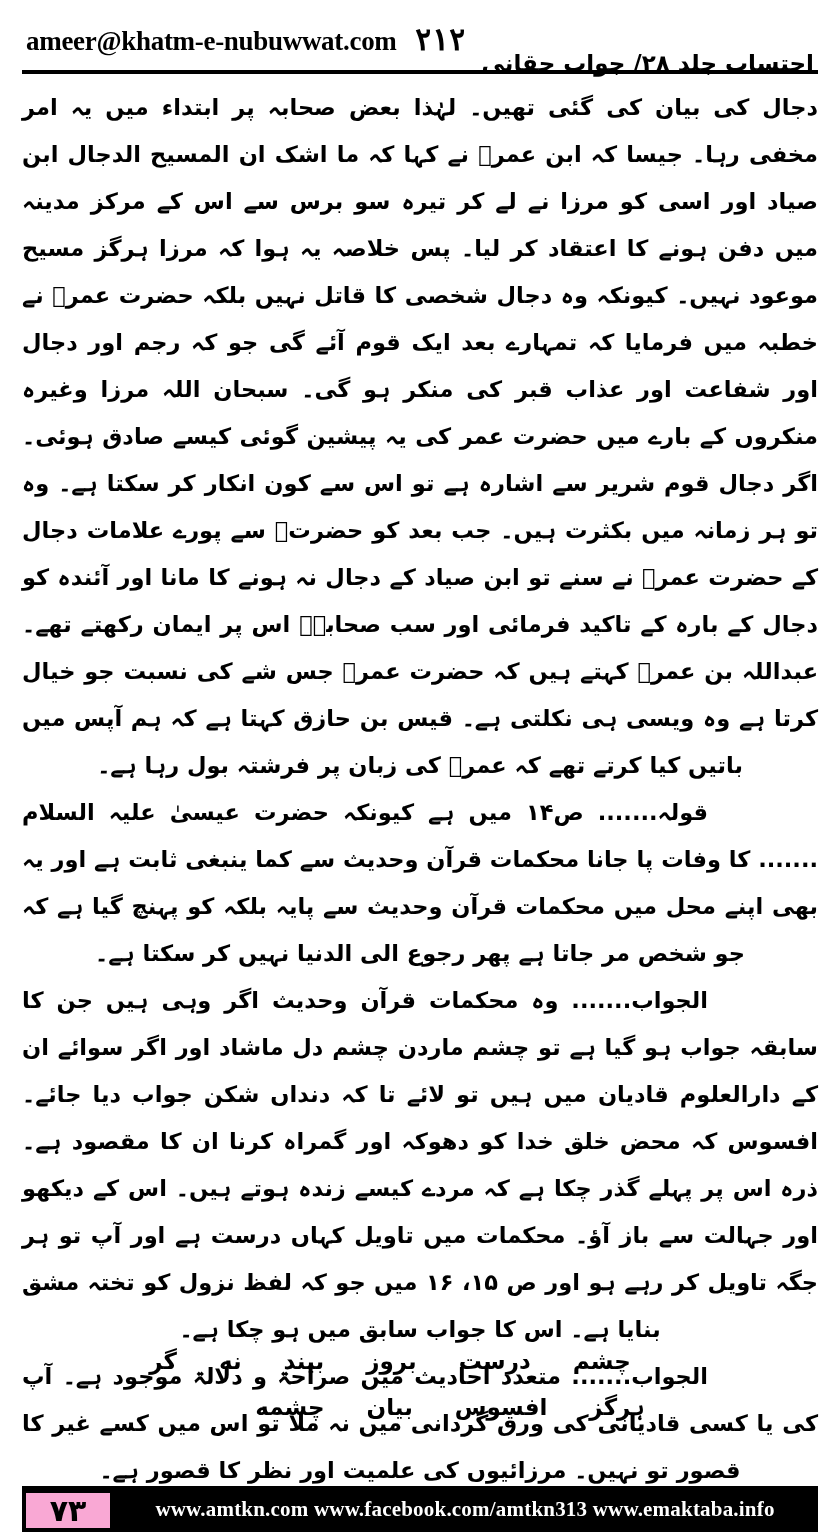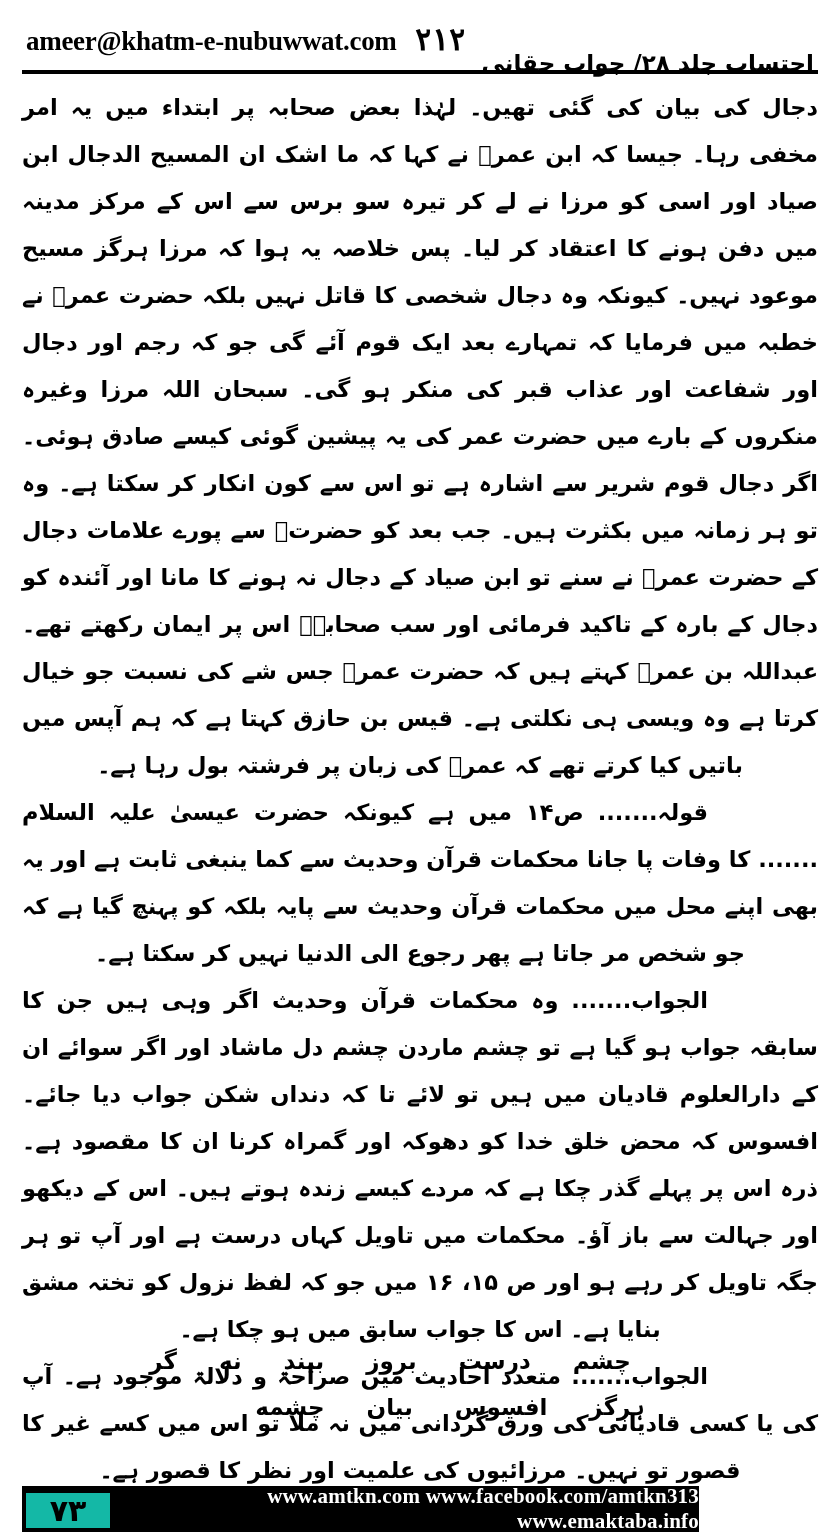--- a/index.html
+++ b/index.html
@@ -121,44 +121,43 @@
     position: absolute;
     left: 0;
     bottom: 0;
     width: 840px;
     height: 64px;
   }
   .footer-bar {
     position: absolute;
     left: 22px;
     bottom: 8px;
-    width: 677px;
+    width: 796px;
     height: 46px;
     background: #000000;
     display: flex;
     align-items: center;
     justify-content: center;
-    text-align: right;
   }
   .footer-links {
     color: #ffffff;
     font-family: "Liberation Serif", serif;
     font-size: 21px;
     font-weight: 700;
     letter-spacing: 0.2px;
     direction: ltr;
     padding-left: 90px;
   }
   .folio {
     position: absolute;
     left: 22px;
     bottom: 8px;
     width: 92px;
     height: 43px;
-    background: #14b8a6;
+    background: #f9a8d4;
     border: 4px solid #000;
     box-sizing: border-box;
     display: flex;
     align-items: center;
     justify-content: center;
     font-family: "DejaVu Sans", sans-serif;
     font-size: 30px;
     font-weight: 700;
     letter-spacing: 1px;
   }

